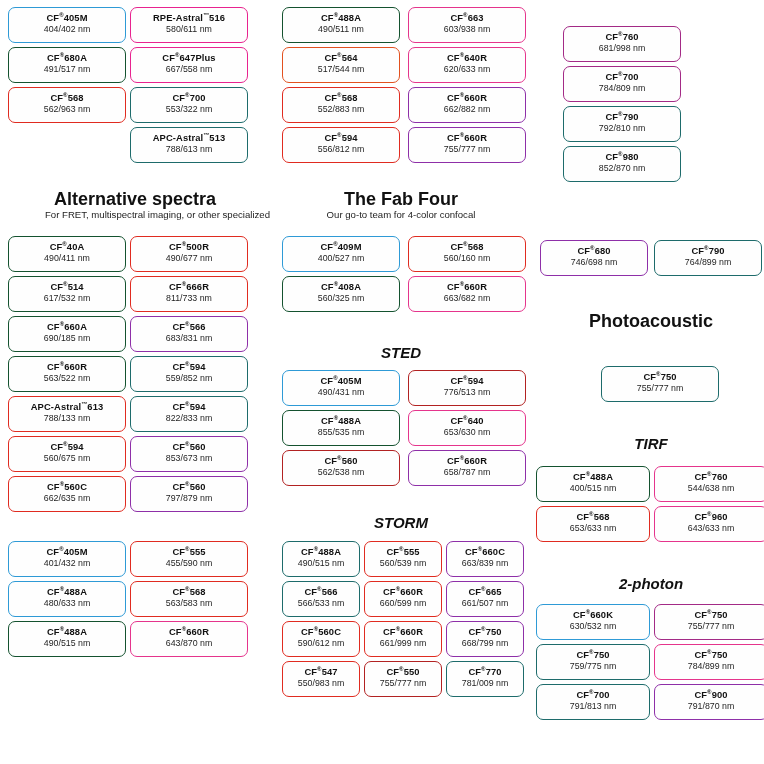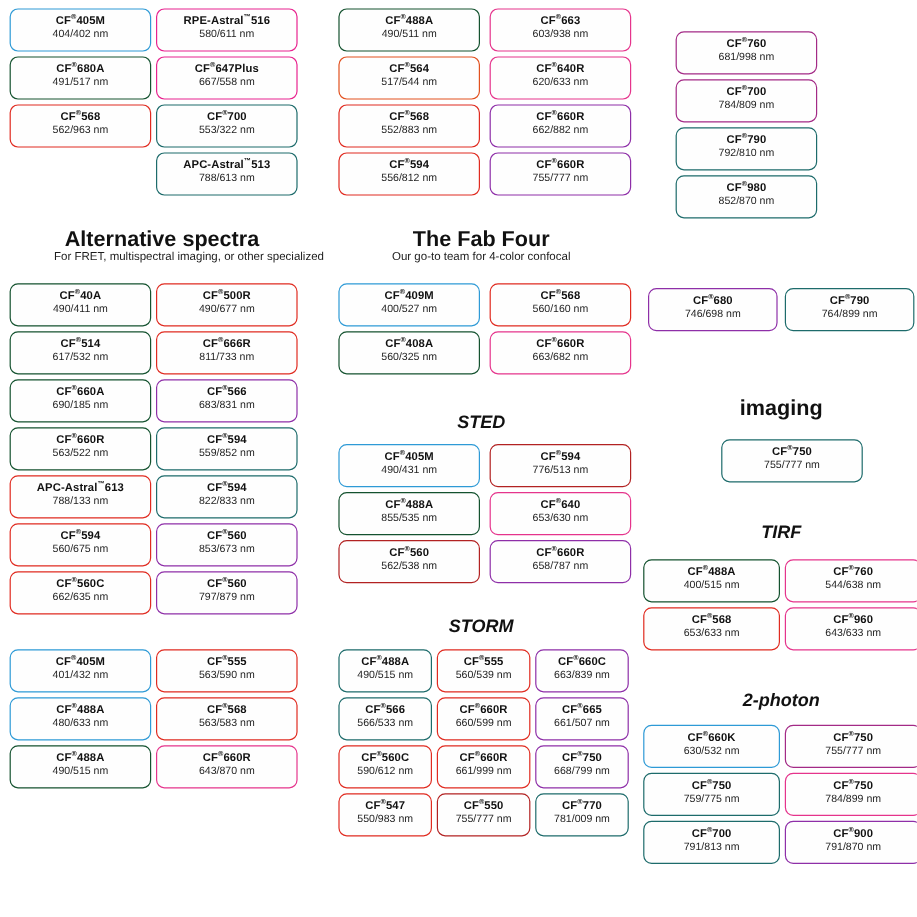--- a/index.html
+++ b/index.html
@@ -318,21 +318,21 @@
       </div>
       <div class="chip c-darkgreen">
         <div class="name">CF<sup>®</sup>488A</div>
         <div class="spec">490/515 nm</div>
       </div>
     </div>
 
   <div class="grid" style="left:130px; top:541px; width:118px; grid-template-columns:118px; grid-auto-rows:36px; row-gap:4px;">
       <div class="chip c-red">
         <div class="name">CF<sup>®</sup>555</div>
-        <div class="spec">563/590 nm</div>
+        <div class="spec">455/590 nm</div>
       </div>
       <div class="chip c-red">
         <div class="name">CF<sup>®</sup>568</div>
         <div class="spec">563/583 nm</div>
       </div>
       <div class="chip c-pink">
         <div class="name">CF<sup>®</sup>660R</div>
         <div class="spec">643/870 nm</div>
       </div>
     </div>
@@ -400,21 +400,21 @@
       <div class="chip c-purple">
         <div class="name">CF<sup>®</sup>680</div>
         <div class="spec">746/698 nm</div>
       </div>
       <div class="chip c-teal">
         <div class="name">CF<sup>®</sup>790</div>
         <div class="spec">764/899 nm</div>
       </div>
     </div>
 
-  <div class="section-title t-big" style="left:540px; top:331px; width:222px;">imaging</div>
+  <div class="section-title t-big" style="left:540px; top:312px; width:222px;">Photoacoustic</div>
 
   <div class="grid" style="left:601px; top:366px; width:118px; grid-template-columns:118px; grid-auto-rows:36px; row-gap:4px;">
       <div class="chip c-teal">
         <div class="name">CF<sup>®</sup>750</div>
         <div class="spec">755/777 nm</div>
       </div>
     </div>
 
   <div class="section-title t-med" style="left:540px; top:436px; width:222px;">TIRF</div>
 

